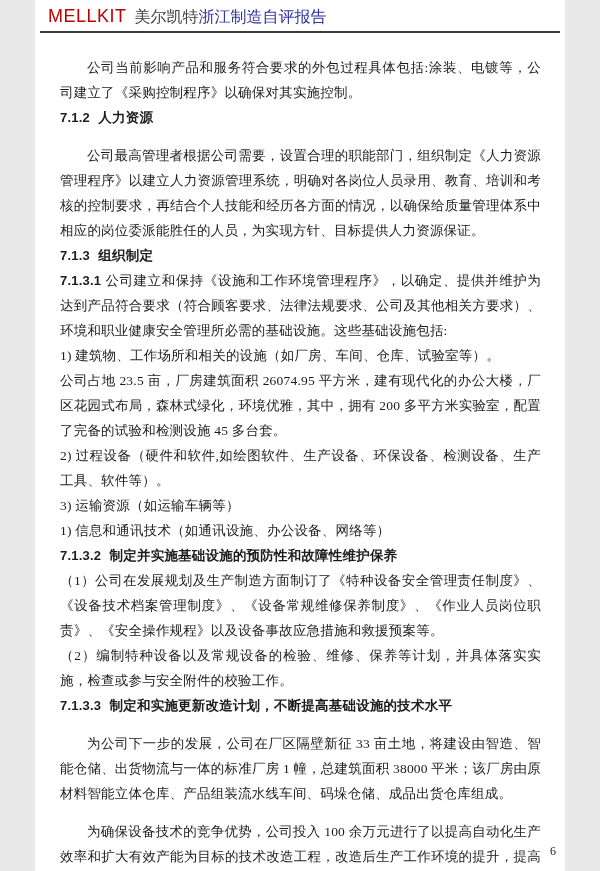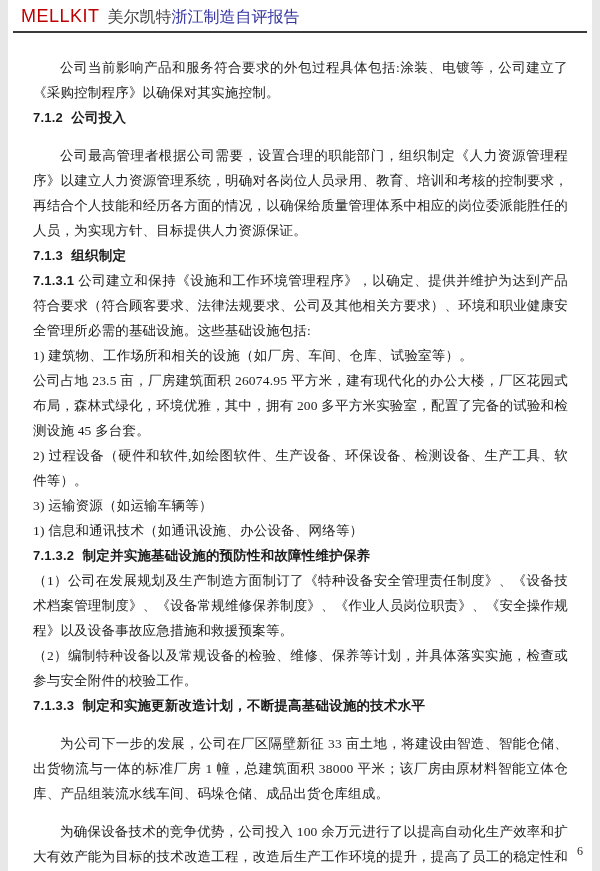--- a/index.html
+++ b/index.html
@@ -10,21 +10,21 @@
     --rule:#3b3b3b;
     --page-bg:#ffffff;
   }
   html,body{margin:0;padding:0;}
   body{
     background:#e8e8e8;
     font-family:"Liberation Serif","DejaVu Serif",serif;
   }
   .page{
     position:relative;
-    width:584px;
+    width:530px;
     height:871px;
     margin:0 auto;
     background:var(--page-bg);
     color:var(--text);
     overflow:hidden;
     box-sizing:border-box;
   }
   
   .doc-header{
     box-sizing:border-box;
@@ -83,21 +83,21 @@
 
 <div class="page">
 
   <div class="doc-header">
     <span class="logo">MELLKIT</span>
     <span class="hdr-gray">美尔凯特</span><span class="hdr-blue">浙江制造自评报告</span>
   </div>
 
   <div class="doc-body">
       <p class="p-indent"><span>公司当前影响产品和服务符合要求的外包过程具体包括:涂装、电镀等，公司建立了《采购控制程序》以确保对其实施控制。</span></p>
-      <p class="h"><span class="num">7.1.2</span><span>公司投入</span></p>
+      <p class="h"><span class="num">7.1.2</span><span>人力资源</span></p>
       <p class="p-indent"><span>公司最高管理者根据公司需要，设置合理的职能部门，组织制定《人力资源管理程序》以建立人力资源管理系统，明确对各岗位人员录用、教育、培训和考核的控制要求，再结合个人技能和经历各方面的情况，以确保给质量管理体系中相应的岗位委派能胜任的人员，为实现方针、目标提供人力资源保证。</span></p>
       <p class="h"><span class="num">7.1.3</span><span>组织制定</span></p>
       <p class="p-num"><span class="num">7.1.3.1</span><span>公司建立和保持《设施和工作环境管理程序》，以确定、提供并维护为达到产品符合要求（符合顾客要求、法律法规要求、公司及其他相关方要求）、环境和职业健康安全管理所必需的基础设施。这些基础设施包括:</span></p>
       <p class="p"><span>1) 建筑物、工作场所和相关的设施（如厂房、车间、仓库、试验室等）。</span></p>
       <p class="p"><span>公司占地 23.5 亩，厂房建筑面积 26074.95 平方米，建有现代化的办公大楼，厂区花园式布局，森林式绿化，环境优雅，其中，拥有 200 多平方米实验室，配置了完备的试验和检测设施 45 多台套。</span></p>
       <p class="p"><span>2) 过程设备（硬件和软件,如绘图软件、生产设备、环保设备、检测设备、生产工具、软件等）。</span></p>
       <p class="p"><span>3) 运输资源（如运输车辆等）</span></p>
       <p class="p"><span>1) 信息和通讯技术（如通讯设施、办公设备、网络等）</span></p>
       <p class="h"><span class="num">7.1.3.2</span><span>制定并实施基础设施的预防性和故障性维护保养</span></p>
       <p class="p"><span>（1）公司在发展规划及生产制造方面制订了《特种设备安全管理责任制度》、《设备技术档案管理制度》、《设备常规维修保养制度》、《作业人员岗位职责》、《安全操作规程》以及设备事故应急措施和救援预案等。</span></p>

